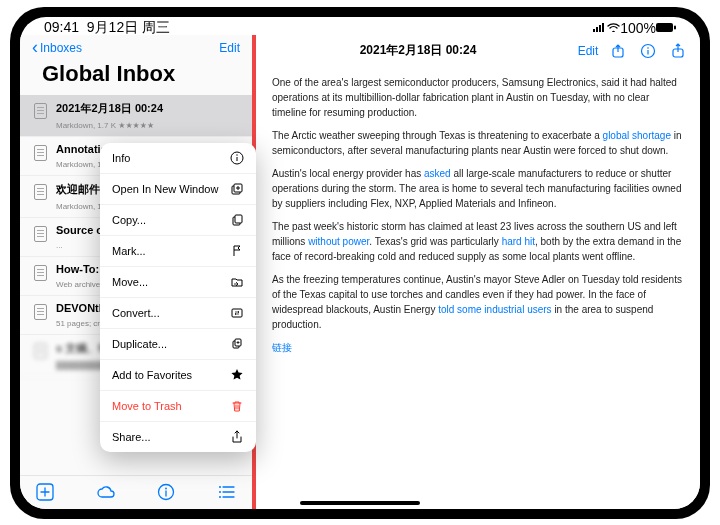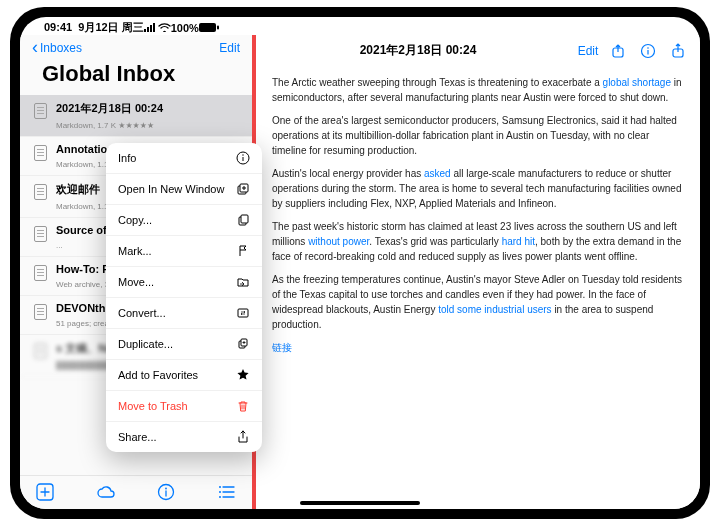--- a/index.html
+++ b/index.html
@@ -1,40 +1,40 @@
 <!DOCTYPE html>
 <html><head>
 <meta charset="utf-8">
 <style>
 *{margin:0;padding:0;box-sizing:border-box;font-family:-apple-system,BlinkMacSystemFont,"Helvetica Neue",sans-serif;-webkit-font-smoothing:antialiased}
 body{background:#fff;display:flex;justify-content:center;align-items:center;height:525px}
 .device{width:700px;height:512px;background:#000;border-radius:34px;padding:10px;position:relative}
 .screen{width:100%;height:100%;background:#fff;border-radius:26px;overflow:hidden;position:relative;display:flex;flex-direction:column}
-.statusbar{height:18px;display:flex;justify-content:flex-start;align-items:center;padding:4px 24px 0;font-size:11px;font-weight:700;color:#000}
+.statusbar{height:18px;display:flex;justify-content:space-between;align-items:center;padding:4px 24px 0;font-size:14px;font-weight:400;color:#000}
 .status-right{display:flex;align-items:center;}
 .content{flex:1;display:flex;overflow:hidden}
 .left{width:236px;border-right:4px solid #ef4444;display:flex;flex-direction:column;position:relative;background:#fafafa}
 .left-header{padding:6px 12px;display:flex;justify-content:space-between;align-items:center}
 .back{color:#007aff;font-size:12px;display:flex;align-items:center;gap:2px}
 .back::before{content:"‹";font-size:18px;line-height:0;position:relative;top:-1px}
 .edit{color:#007aff;font-size:12px}
 .left-title{font-size:22px;font-weight:700;padding:0 22px 8px;color:#000}
 .list{flex:1;overflow:hidden}
 .item{display:flex;gap:8px;padding:6px 12px;border-bottom:1px solid #eee}
 .item.selected{background:#d9d9dc}
 .item-icon{width:16px;height:20px;flex-shrink:0;display:flex;align-items:flex-start;justify-content:center;padding-top:2px}
 .doc-icon{width:13px;height:16px;border:1px solid #999;border-radius:2px;position:relative}
 .doc-icon::after{content:"";position:absolute;top:3px;left:2px;right:2px;height:1px;background:#aaa;box-shadow:0 3px 0 #aaa,0 6px 0 #aaa}
 .item-body{flex:1;min-width:0}
 .item-title{font-size:11px;font-weight:600;color:#000;white-space:nowrap;overflow:hidden;text-overflow:ellipsis}
 .item-meta{font-size:8px;color:#888;white-space:nowrap;overflow:hidden;text-overflow:ellipsis;margin-top:5px}
 .blur{filter:blur(2px);opacity:.7}
 .left-toolbar{height:34px;border-top:1px solid #e5e5e5;display:flex;justify-content:space-between;align-items:center;padding:0 14px}
 .tb-btn{color:#007aff;width:22px;height:22px;display:flex;align-items:center;justify-content:center}
-.context-menu{position:absolute;left:86px;top:108px;width:156px;background:#fff;border-radius:10px;box-shadow:0 8px 28px rgba(0,0,0,.28);overflow:hidden;z-index:10}
+.context-menu{position:absolute;left:80px;top:108px;width:156px;background:#fff;border-radius:10px;box-shadow:0 8px 28px rgba(0,0,0,.28);overflow:hidden;z-index:10}
 .menu-item{display:flex;justify-content:space-between;align-items:center;padding:8px 12px;font-size:11px;color:#000;border-bottom:1px solid #f0f0f0}
 .menu-item:last-child{border-bottom:none}
 .menu-item.danger{color:#ff3b30}
 .menu-icon{width:14px;height:14px;display:flex;align-items:center;justify-content:center;font-size:12px}
 .right{flex:1;display:flex;flex-direction:column;background:#fff}
 .right-header{height:32px;display:flex;align-items:center;padding:0 12px;gap:10px}
 .doc-title{flex:1;text-align:center;font-size:12px;font-weight:600;color:#000}
 .hbtn{color:#007aff;font-size:12px;width:20px;display:flex;justify-content:center}
 .article{flex:1;padding:8px 16px;font-size:10px;line-height:1.5;color:#222;overflow:hidden}
 .article p{margin-bottom:8px}
@@ -291,24 +291,24 @@
               </svg>
             </div>
     <div class="hbtn">
               <svg width="16" height="16" viewBox="0 0 16 16">
                 <rect x="3" y="6" width="10" height="8" rx="2" fill="none" stroke="#007aff" stroke-width="1.2"></rect>
                 <path d="M8 1 v8 M6 3 l2-2 l2 2" fill="none" stroke="#007aff" stroke-width="1.2"></path>
               </svg>
             </div>
   </div>
   <div class="article">
+    <p><span>One of the area's largest semiconductor producers, Samsung Electronics, said it had halted operations at its multibillion-dollar fabrication plant in Austin on Tuesday, with no clear timeline for resuming production.</span></p>
     <p><span>The Arctic weather sweeping through Texas is threatening to exacerbate a </span><a>global shortage</a><span> in semiconductors, after several manufacturing plants near Austin were forced to shut down.</span></p>
-    <p><span>One of the area's largest semiconductor producers, Samsung Electronics, said it had halted operations at its multibillion-dollar fabrication plant in Austin on Tuesday, with no clear timeline for resuming production.</span></p>
     <p><span>Austin's local energy provider has </span><a>asked</a><span> all large-scale manufacturers to reduce or shutter operations during the storm. The area is home to several tech manufacturing facilities owned by suppliers including Flex, NXP, Applied Materials and Infineon.</span></p>
-    <p><span>The past week's historic storm has claimed at least 23 lives across the southern US and left millions </span><a>without power</a><span>. Texas's grid was particularly </span><a>hard hit</a><span>, both by the extra demand in the face of record-breaking cold and reduced supply as lives power plants went offline.</span></p>
+    <p><span>The past week's historic storm has claimed at least 23 lives across the southern US and left millions </span><a>without power</a><span>. Texas's grid was particularly </span><a>hard hit</a><span>, both by the extra demand in the face of record-breaking cold and reduced supply as some local plants went offline.</span></p>
     <p><span>As the freezing temperatures continue, Austin's mayor Steve Adler on Tuesday told residents of the Texas capital to use torches and candles even if they had power. In the face of widespread blackouts, Austin Energy </span><a>told some industrial users</a><span> in the area to suspend production.</span></p>
     <p><a>链接</a></p>
   </div>
 </div>
 
 </div>
 <div class="home-indicator"></div>
 </div>
 </div>
 

